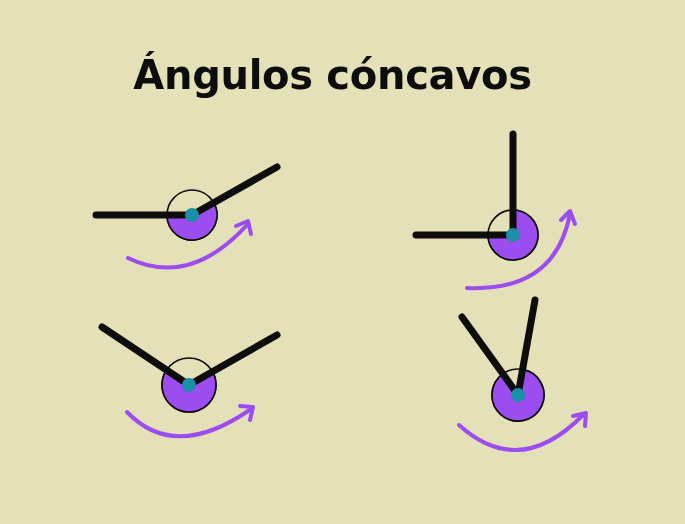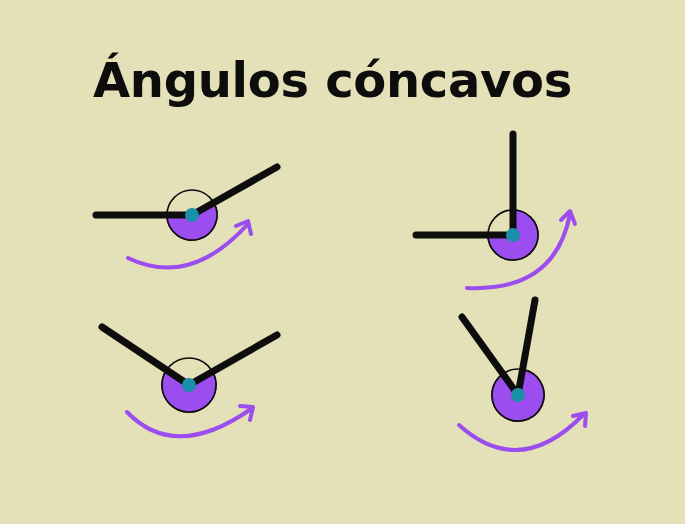--- a/index.html
+++ b/index.html
@@ -9,21 +9,21 @@
       position: relative;
       overflow: hidden;
       font-family: "DejaVu Sans", sans-serif;
     }
     .title {
       position: absolute;
       left: 0; top: 52px;
       width: 665px;
       text-align: center;
       font-weight: bold;
-      font-size: 48px;
+      font-size: 40px;
       letter-spacing: -0.3px;
       color: #0d0d0d;
       font-family: "DejaVu Sans", sans-serif;
     }
     svg.canvas { position: absolute; left: 0; top: 0; }
   </style>
 </head>
 <body>
 
 <div class="title">Ángulos cóncavos</div>

